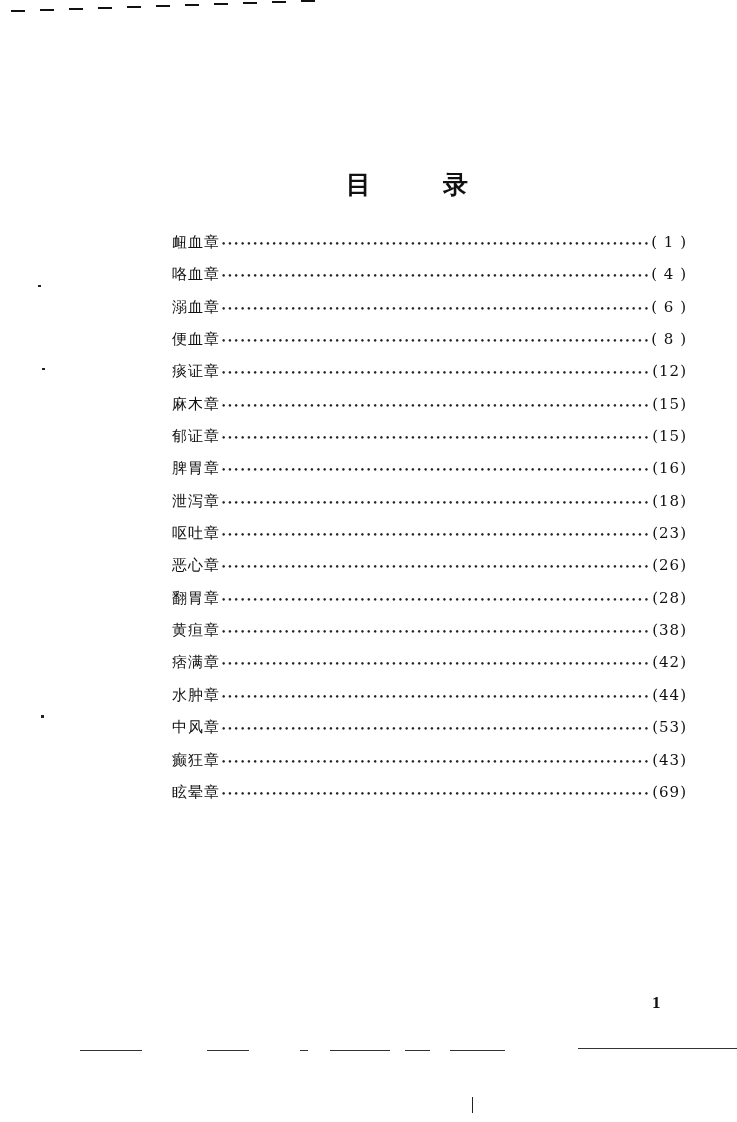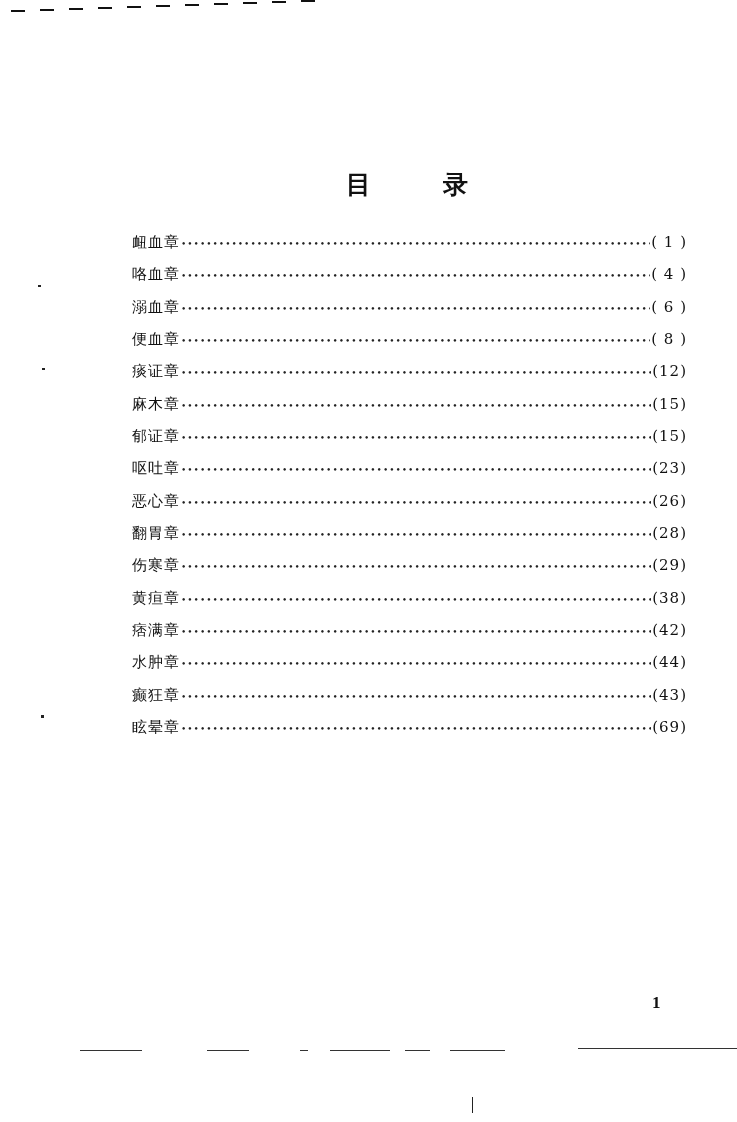--- a/index.html
+++ b/index.html
@@ -14,21 +14,21 @@
     .title {
       position: absolute; left: 0; width: 737px; top: 168px; text-align: center;
       font-family: "DejaVu Sans", sans-serif; font-weight: bold; font-size: 25px;
       letter-spacing: 0;
     }
     .title .c1 { position: absolute; left: 346px; top: 0; }
     .title .c2 { position: absolute; left: 443px; top: 0; }
     .toc { position: absolute; left: 132px; top: 232px; width: 555px; }
     .toc-row {
       display: flex; align-items: baseline; height: 32.35px;
-      font-size: 15px; line-height: 20px;
+      font-size: 15px; line-height: 20px; margin-left: 40px;
     }
     .toc-label { white-space: nowrap; letter-spacing: 1px; }
     .toc-leader {
       flex: 1; overflow: hidden; white-space: nowrap; margin: 0 1px;
       font-size: 9px; letter-spacing: 1px; color: #222;
     }
     .toc-leader::after {
       content: "••••••••••••••••••••••••••••••••••••••••••••••••••••••••••••••••••••••••••••••••••••••••••••••••••••••••••••••••••••••••••••";
     }
     .toc-page { white-space: nowrap; font-size: 15px; letter-spacing: 1px; }
@@ -91,53 +91,63 @@
       <span class="toc-label">麻木章</span>
       <span class="toc-leader"></span>
       <span class="toc-page">(15)</span>
     </div>
   <div class="toc-row">
       <span class="toc-label">郁证章</span>
       <span class="toc-leader"></span>
       <span class="toc-page">(15)</span>
     </div>
   <div class="toc-row">
+      <span class="toc-label">脾胃章</span>
+      <span class="toc-leader"></span>
+      <span class="toc-page">(16)</span>
+    </div>
+  <div class="toc-row">
+      <span class="toc-label">泄泻章</span>
+      <span class="toc-leader"></span>
+      <span class="toc-page">(18)</span>
+    </div>
+  <div class="toc-row">
       <span class="toc-label">呕吐章</span>
       <span class="toc-leader"></span>
       <span class="toc-page">(23)</span>
     </div>
   <div class="toc-row">
       <span class="toc-label">恶心章</span>
       <span class="toc-leader"></span>
       <span class="toc-page">(26)</span>
     </div>
   <div class="toc-row">
       <span class="toc-label">翻胃章</span>
       <span class="toc-leader"></span>
       <span class="toc-page">(28)</span>
     </div>
   <div class="toc-row">
-      <span class="toc-label">伤寒章</span>
-      <span class="toc-leader"></span>
-      <span class="toc-page">(29)</span>
-    </div>
-  <div class="toc-row">
       <span class="toc-label">黄疸章</span>
       <span class="toc-leader"></span>
       <span class="toc-page">(38)</span>
     </div>
   <div class="toc-row">
       <span class="toc-label">痞满章</span>
       <span class="toc-leader"></span>
       <span class="toc-page">(42)</span>
     </div>
   <div class="toc-row">
       <span class="toc-label">水肿章</span>
       <span class="toc-leader"></span>
       <span class="toc-page">(44)</span>
+    </div>
+  <div class="toc-row">
+      <span class="toc-label">中风章</span>
+      <span class="toc-leader"></span>
+      <span class="toc-page">(53)</span>
     </div>
   <div class="toc-row">
       <span class="toc-label">癫狂章</span>
       <span class="toc-leader"></span>
       <span class="toc-page">(43)</span>
     </div>
   <div class="toc-row">
       <span class="toc-label">眩晕章</span>
       <span class="toc-leader"></span>
       <span class="toc-page">(69)</span>

